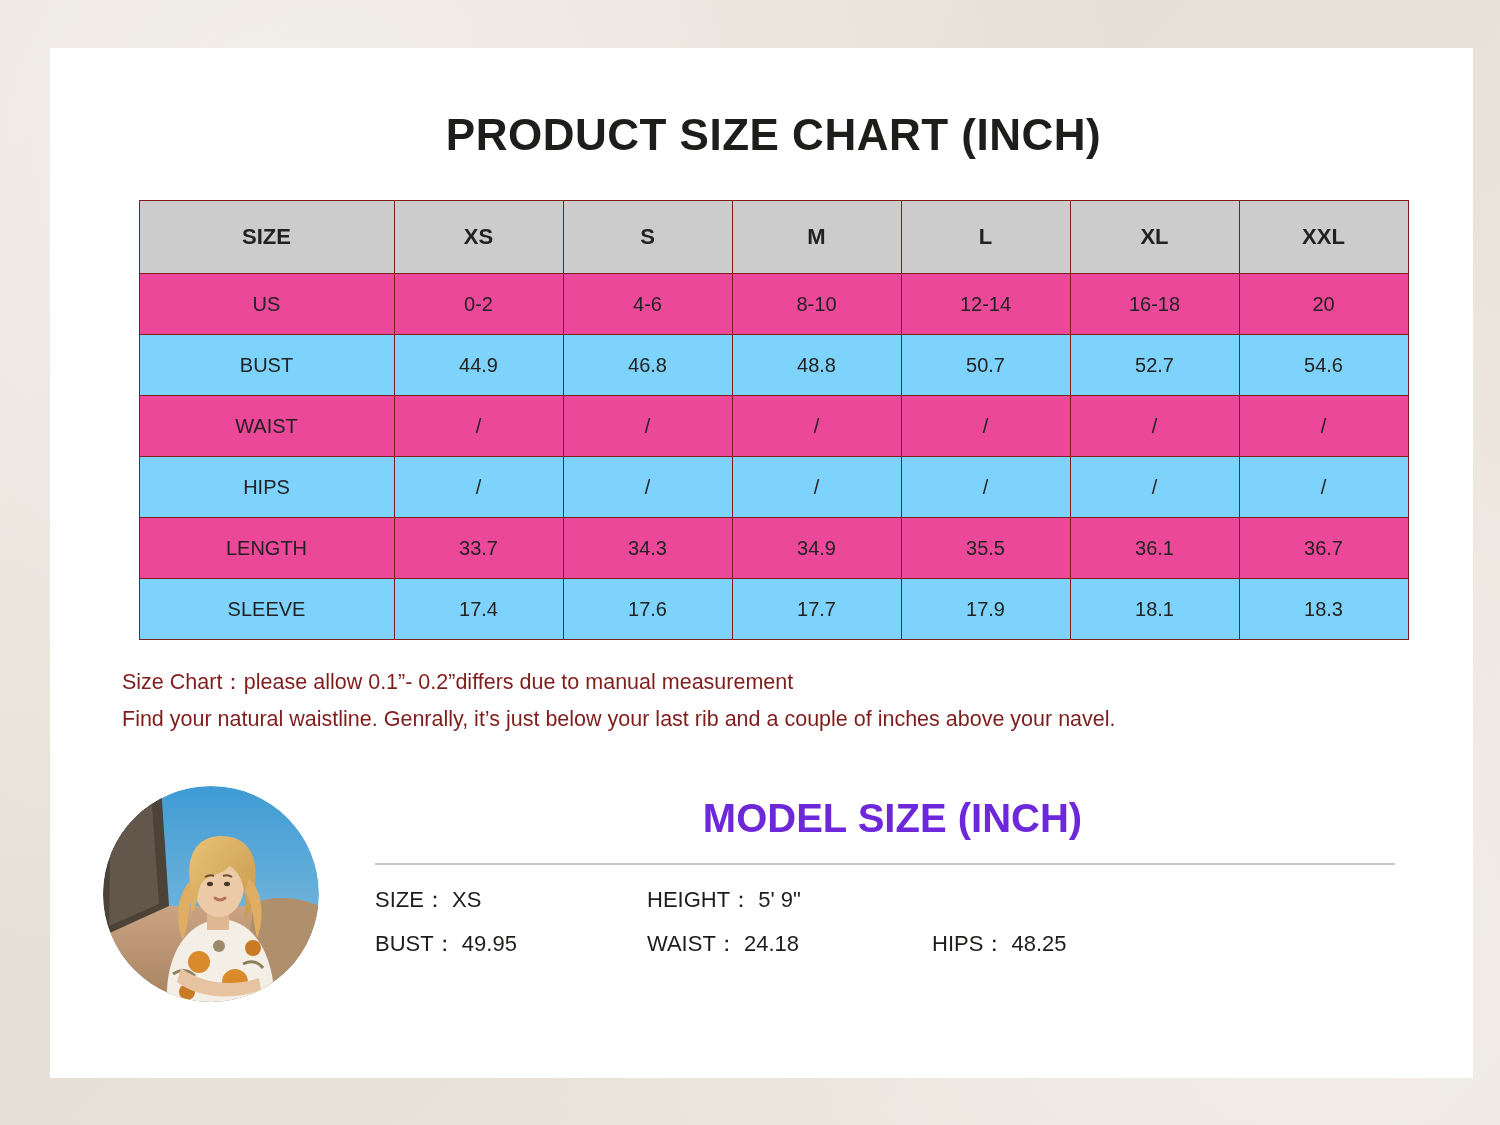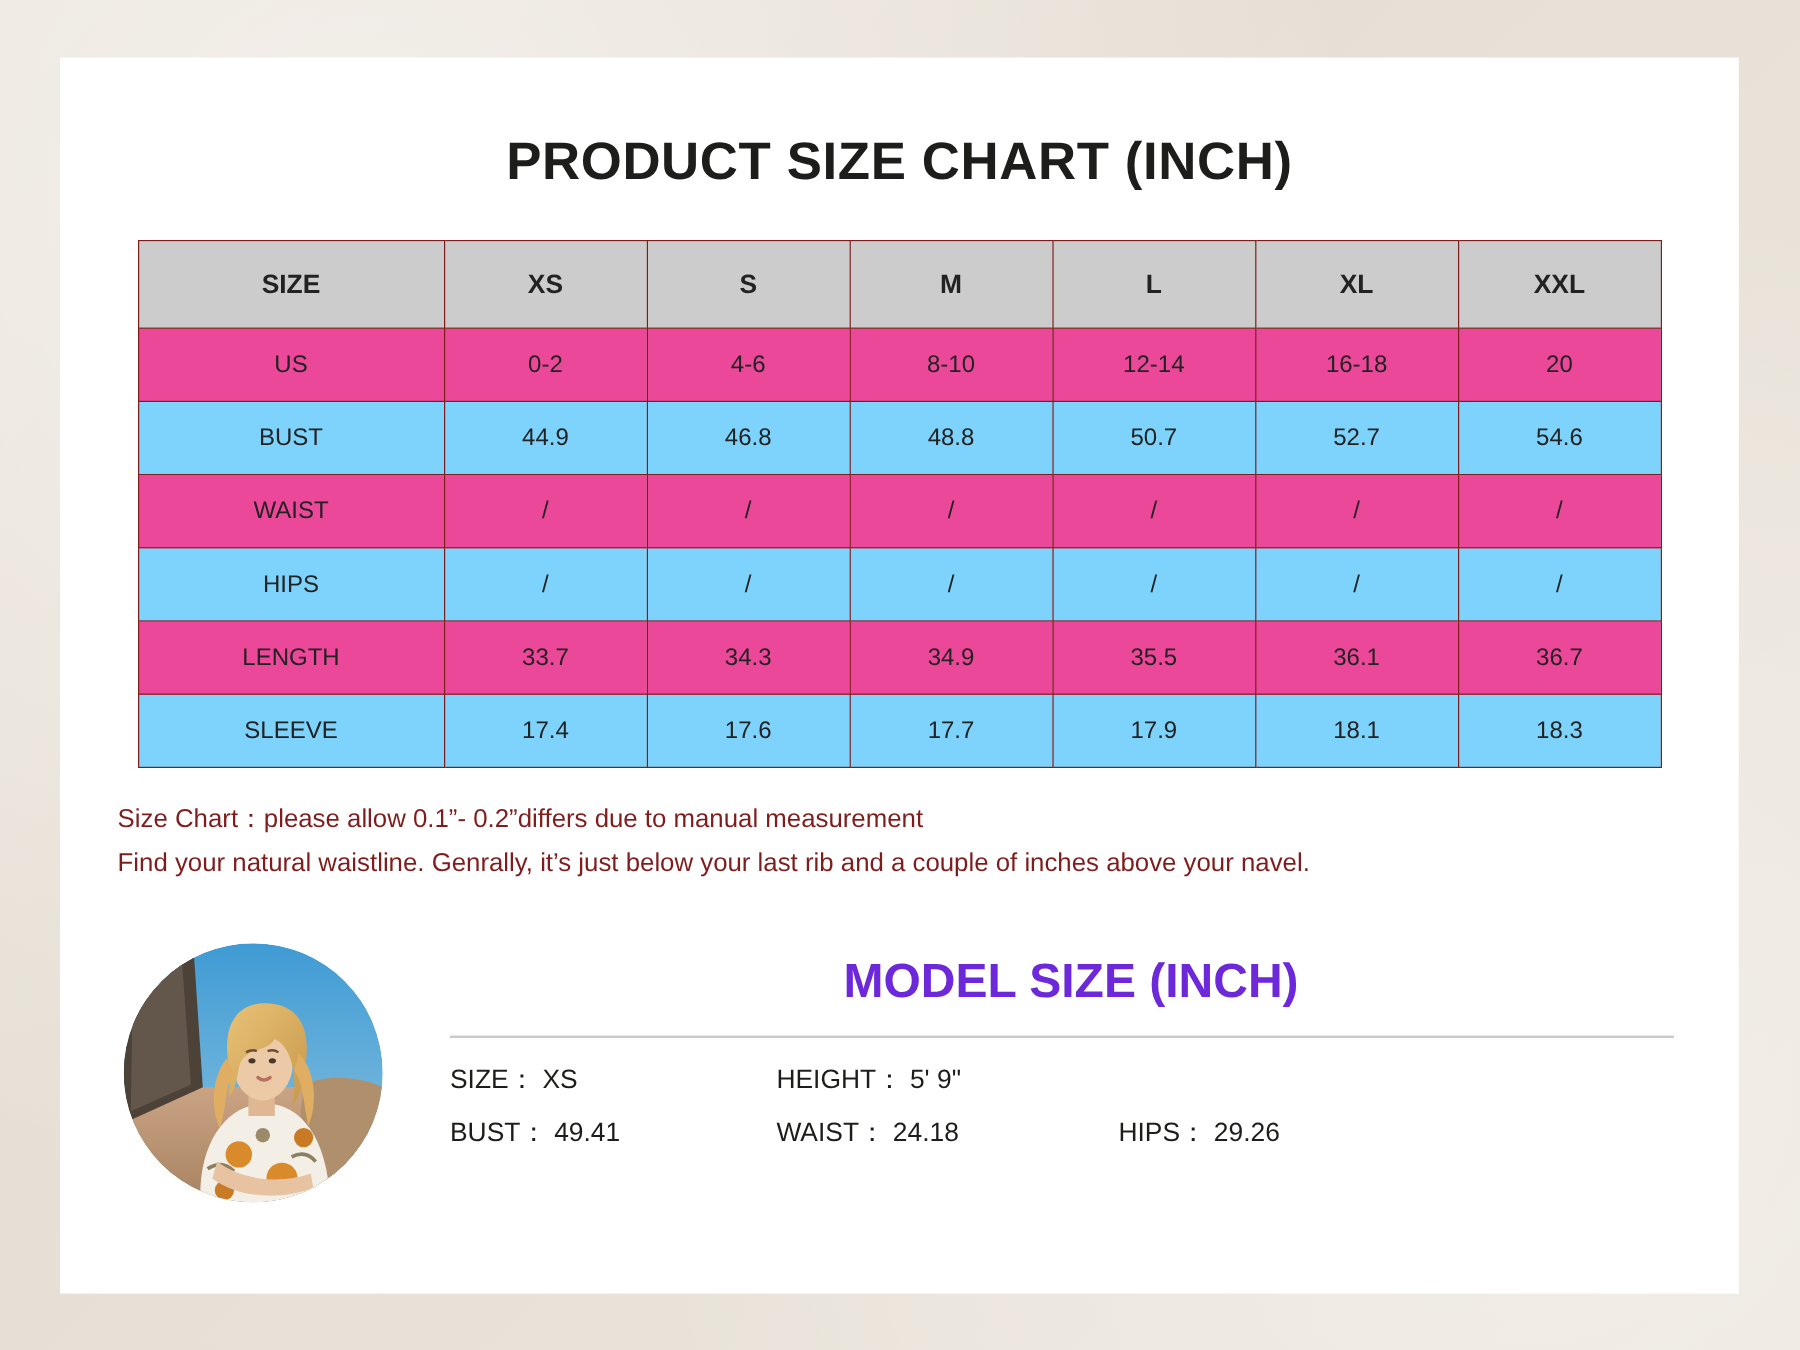--- a/index.html
+++ b/index.html
@@ -23,20 +23,21 @@
       radial-gradient(circle at 85% 80%, rgba(255,255,255,0.35), rgba(255,255,255,0) 50%),
       linear-gradient(135deg, #eae4db 0%, #e6dfd5 40%, #ece7de 100%);
   }
   .card {
     position: absolute;
     left: 50px;
     top: 48px;
     width: 1399px;
     height: 1030px;
     background: #ffffff;
+    padding-left: 24px;
   }
   .title {
     text-align: center;
     font-size: 44px;
     font-weight: bold;
     color: #1d1d1b;
     letter-spacing: 0.5px;
     margin-top: 62px;
   }
   table.size-chart {
@@ -265,29 +266,29 @@
               <span>XS</span>
             </div>
             <div class="mcell mc2">
               <span class="label-b">HEIGHT：</span>
               <span>5' 9"</span>
             </div>
           </div>
           <div class="mrow">
             <div class="mcell mc1">
               <span class="label-b">BUST：</span>
-              <span>49.41</span>
+              <span>49.95</span>
             </div>
             <div class="mcell mc2">
               <span class="label-b">WAIST：</span>
               <span>24.18</span>
             </div>
             <div class="mcell mc3">
               <span class="label-b">HIPS：</span>
-              <span>29.26</span>
+              <span>48.25</span>
             </div>
           </div>
         </div>
       </div>
 
     </div>
 
   </div>
 </div>
 

